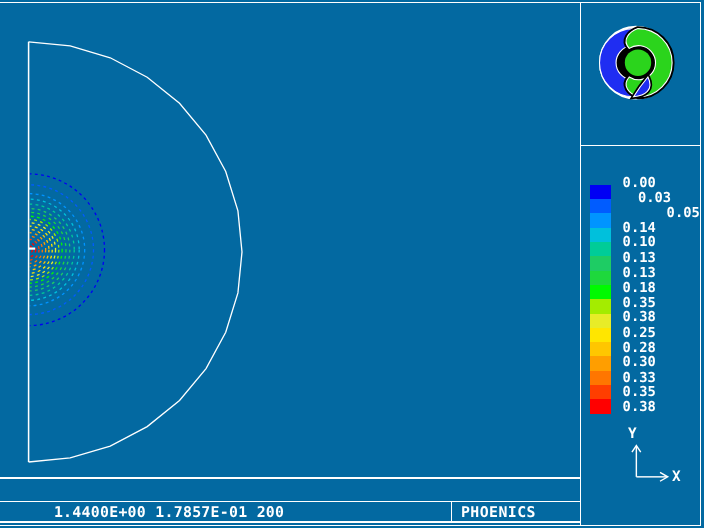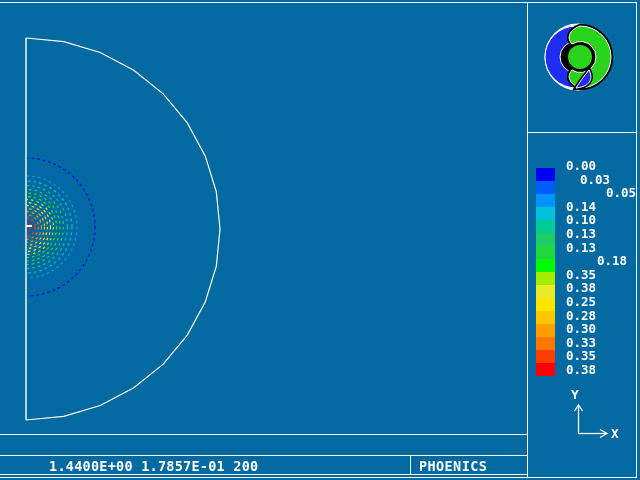--- a/index.html
+++ b/index.html
@@ -107,21 +107,21 @@
   </svg>
 
   <div id="legend-labels">
       <div class="legend-label" style="top: 159px;">0.00</div>
       <div class="legend-label" style="top: 172.6px; text-align: right;">0.03</div>
       <div class="legend-label" style="top: 186.2px; margin-left: 40px;">0.05</div>
       <div class="legend-label" style="top: 199.8px;">0.14</div>
       <div class="legend-label" style="top: 213.4px;">0.10</div>
       <div class="legend-label" style="top: 227px;">0.13</div>
       <div class="legend-label" style="top: 240.6px;">0.13</div>
-      <div class="legend-label" style="top: 254.2px; margin-left: 31px;">0.18</div>
+      <div class="legend-label" style="top: 254.2px;">0.18</div>
       <div class="legend-label" style="top: 267.8px;">0.35</div>
       <div class="legend-label" style="top: 281.4px;">0.38</div>
       <div class="legend-label" style="top: 295px;">0.25</div>
       <div class="legend-label" style="top: 308.6px;">0.28</div>
       <div class="legend-label" style="top: 322.2px;">0.30</div>
       <div class="legend-label" style="top: 335.8px;">0.33</div>
       <div class="legend-label" style="top: 349.4px;">0.35</div>
       <div class="legend-label" style="top: 363px;">0.38</div>
     </div>
 

